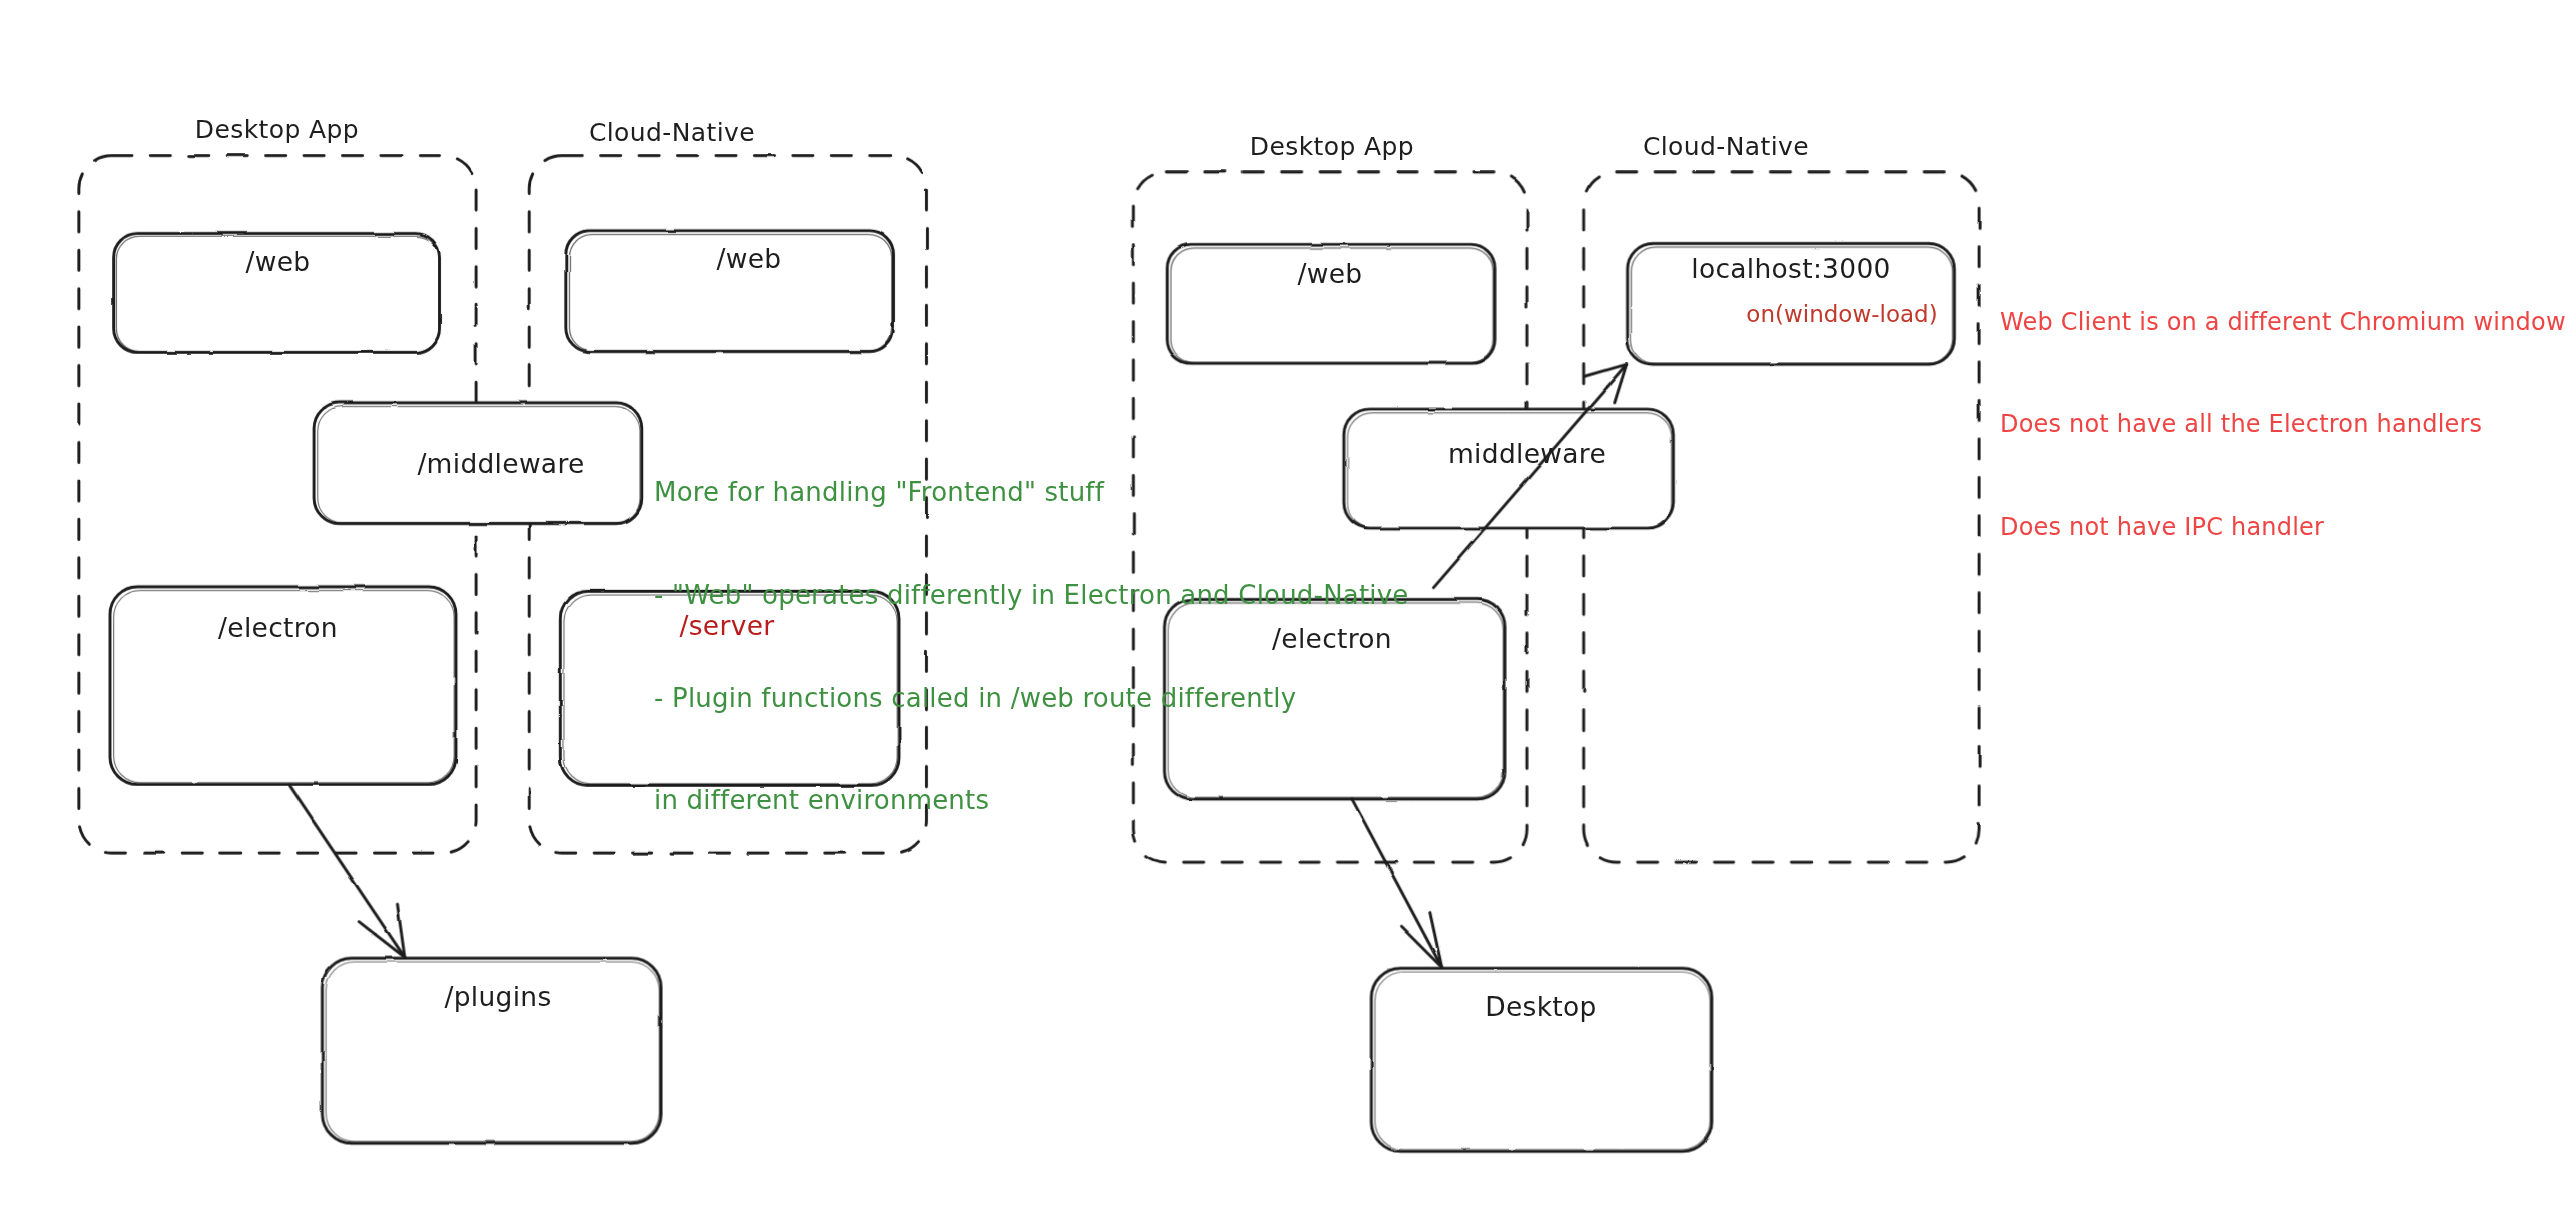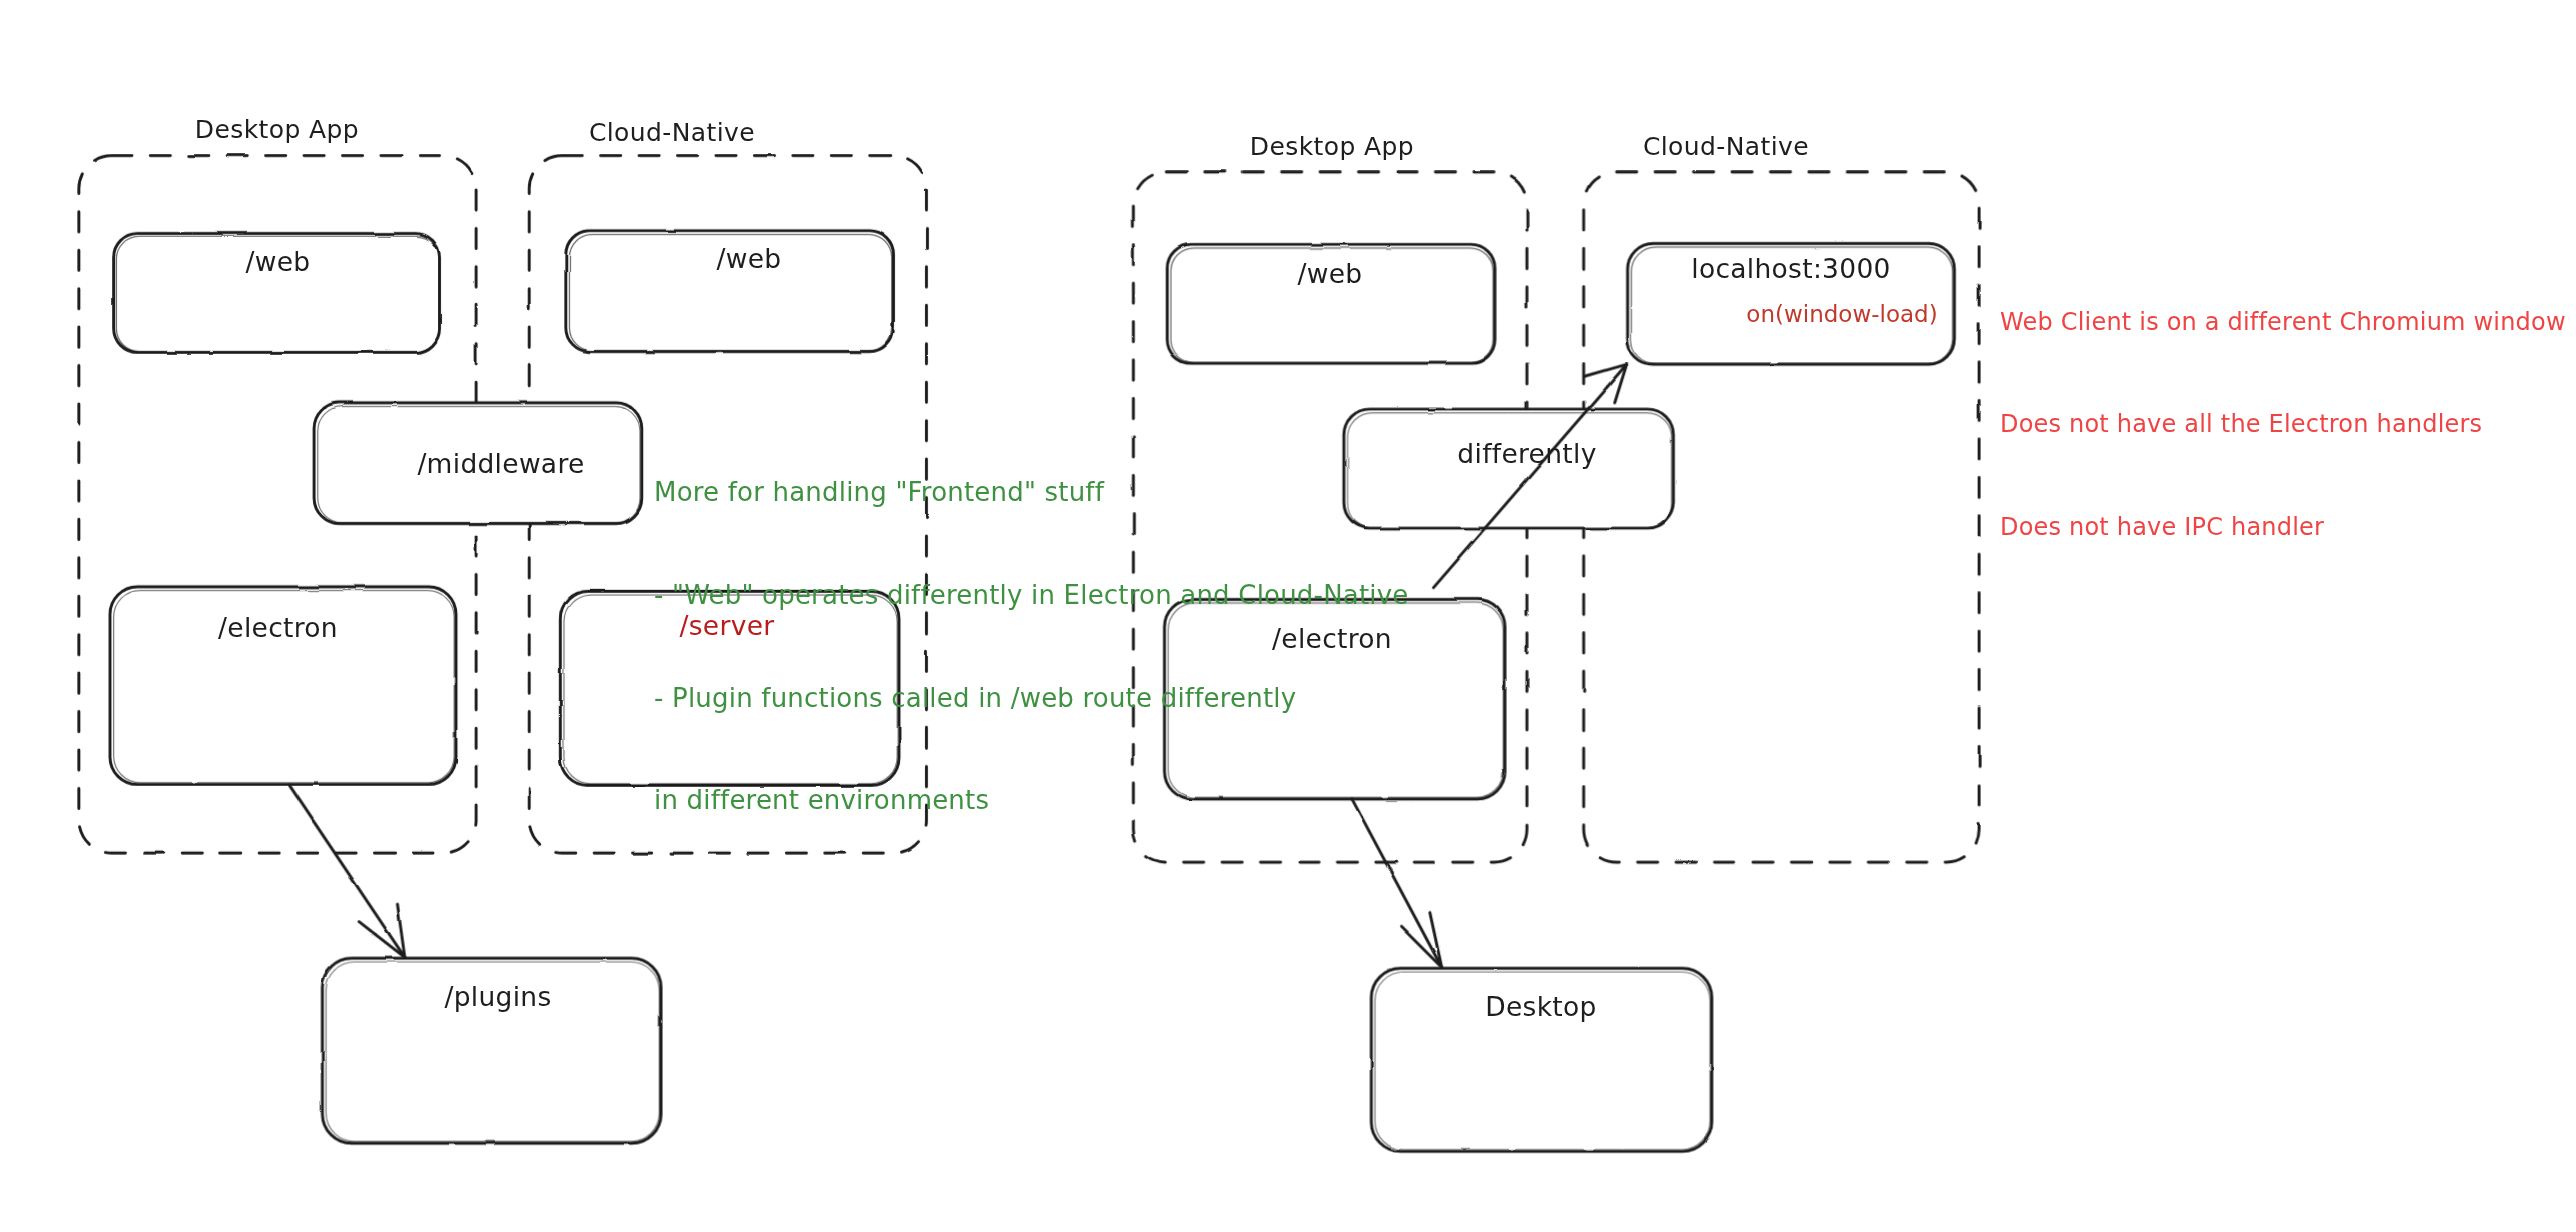--- a/index.html
+++ b/index.html
@@ -178,21 +178,21 @@
   <div>- Plugin functions called in /web route differently</div>
   <div>in different environments</div>
 </div>
 
 <div class="lbl group-title" style="left:1332px; top:131px;">Desktop App</div>
 <div class="lbl group-title" style="left:1726px; top:131px;">Cloud-Native</div>
 
 <div class="lbl box-title" style="left:1330px; top:257px;">/web</div>
 <div class="lbl box-title" style="left:1791px; top:252px;">localhost:3000</div>
 <div class="lbl red-sub" style="left:1842px; top:300px;">on(window-load)</div>
-<div class="lbl box-title" style="left:1527px; top:437px;">differently</div>
+<div class="lbl box-title" style="left:1527px; top:437px;">middleware</div>
 <div class="lbl box-title" style="left:1332px; top:622px;">/electron</div>
 <div class="lbl box-title" style="left:1541px; top:990px;">Desktop</div>
 
 <div class="lbl note-red" style="left:2000px; top:237px;">
   <div>Web Client is on a different Chromium window</div>
   <div>Does not have all the Electron handlers</div>
   <div>Does not have IPC handler</div>
 </div>
 
 

